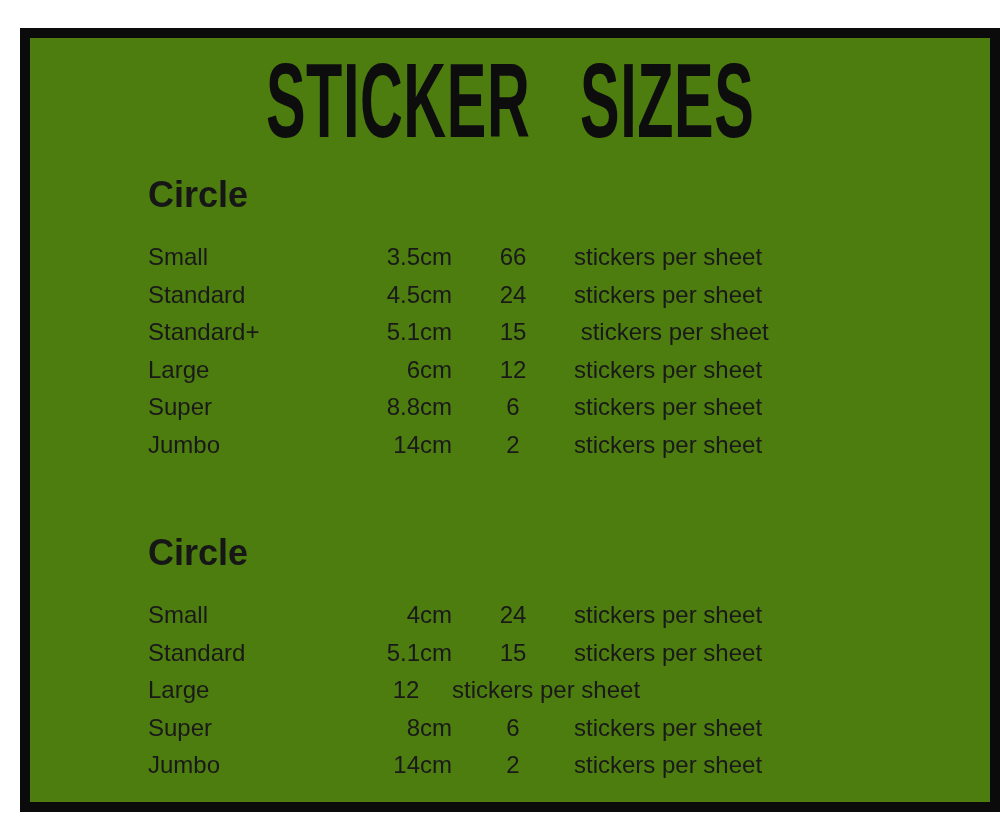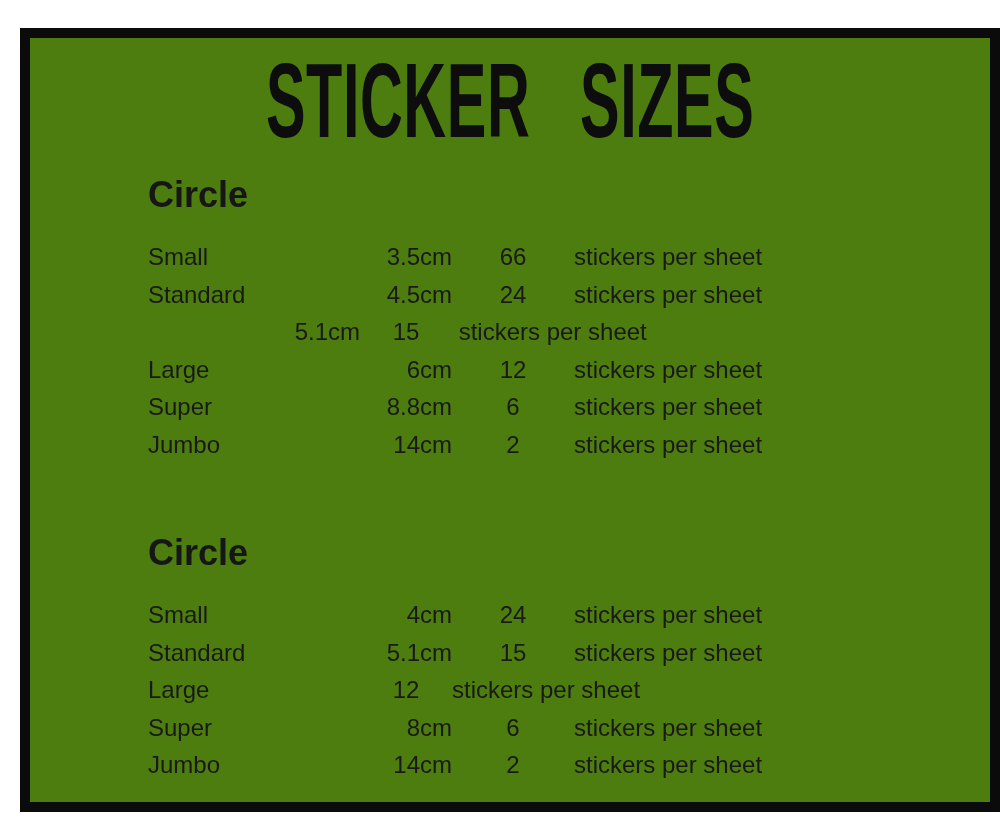--- a/index.html
+++ b/index.html
@@ -93,20 +93,21 @@
   </div>
 
   <div class="row">
     <span class="cell-name">Standard</span>
     <span class="cell-size">4.5cm</span>
     <span class="cell-count">24</span>
     <span class="cell-label">stickers per sheet</span>
   </div>
 
   <div class="row">
+    <span class="cell-name">Standard+</span>
     <span class="cell-size">5.1cm</span>
     <span class="cell-count">15</span>
     <span class="cell-label"> stickers per sheet</span>
   </div>
 
   <div class="row">
     <span class="cell-name">Large</span>
     <span class="cell-size">6cm</span>
     <span class="cell-count">12</span>
     <span class="cell-label">stickers per sheet</span>

